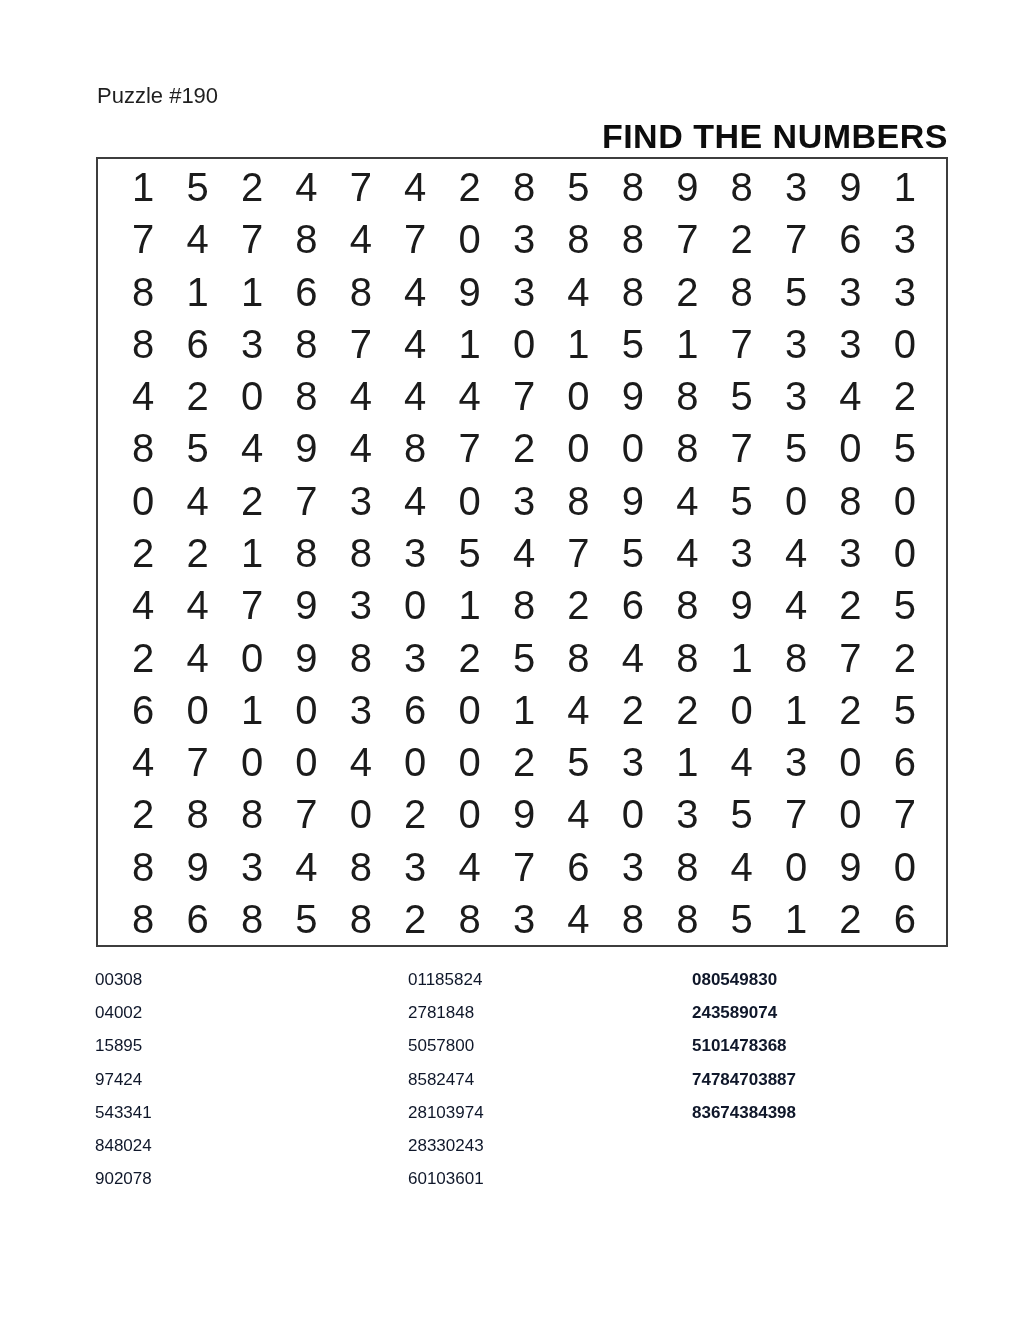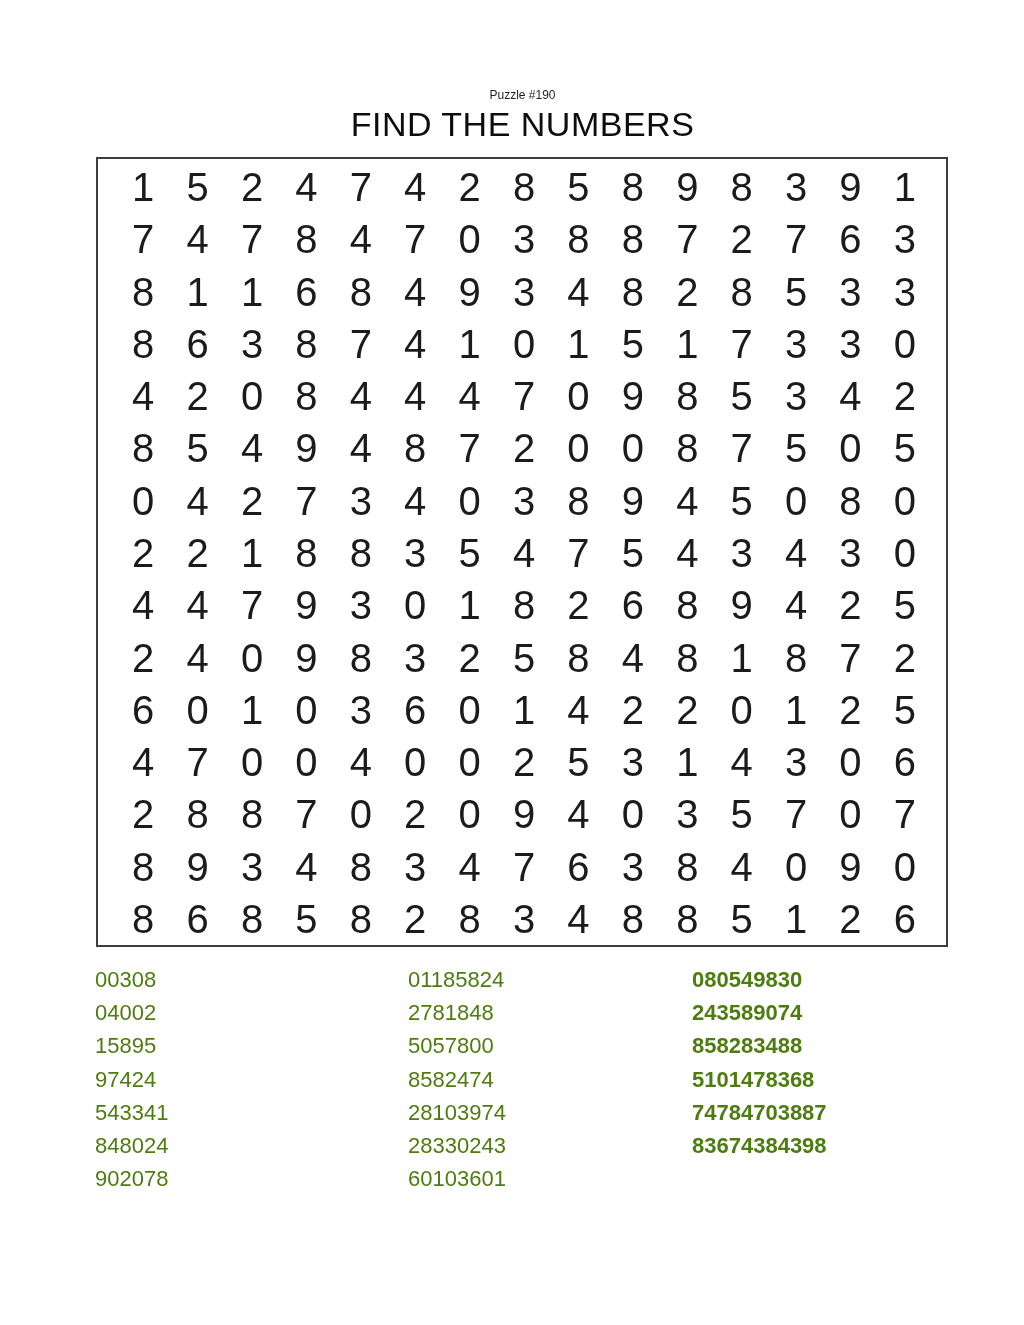--- a/index.html
+++ b/index.html
@@ -10,35 +10,35 @@
     background: #ffffff;
     font-family: "Liberation Sans", sans-serif;
     color: #1a1a1a;
     overflow: hidden;
   }
   .puzzle-number {
     position: absolute;
     top: 85px;
     left: 97px;
     width: 851px;
-    text-align: center;
-    font-size: 12px;
+    text-align: left;
+    font-size: 22px;
     line-height: 21px;
     color: #1f1f1f;
   }
   .title {
     position: absolute;
-    top: 104px;
+    top: 116px;
     left: 97px;
     width: 851px;
     margin: 0;
-    text-align: center;
+    text-align: right;
     font-size: 34px;
     line-height: 41px;
-    font-weight: 400;
+    font-weight: 700;
     letter-spacing: 0.5px;
     color: #0d0d0d;
   }
   .grid-box {
     position: absolute;
     left: 96px;
     top: 157px;
     width: 852px;
     height: 790px;
     box-sizing: border-box;
@@ -63,23 +63,23 @@
     position: absolute;
     left: 95px;
     top: 963px;
     display: flex;
     align-items: flex-start;
   }
   .word-col-1 { width: 313px; }
   .word-col-2 { width: 284px; }
   .word-col-3 { width: 260px; font-weight: bold; }
   .word-item {
-    font-size: 22px;
+    font-size: 17px;
     line-height: 33.2px;
-    color: #4d7c0f;
+    color: #0f172a;
     white-space: nowrap;
   }
 </style>
 </head>
 <body>
 
 <div class="page">
   <div class="puzzle-number">Puzzle #190</div>
   <h1 class="title">FIND THE NUMBERS</h1>
 
@@ -356,19 +356,18 @@
         <div class="word-item">2781848</div>
         <div class="word-item">5057800</div>
         <div class="word-item">8582474</div>
         <div class="word-item">28103974</div>
         <div class="word-item">28330243</div>
         <div class="word-item">60103601</div>
       </div>
     <div class="word-col-3">
         <div class="word-item">080549830</div>
         <div class="word-item">243589074</div>
-        <div class="word-item">858283488</div>
         <div class="word-item">5101478368</div>
         <div class="word-item">74784703887</div>
         <div class="word-item">83674384398</div>
       </div>
   </div>
 </div>
 
 </body></html>

